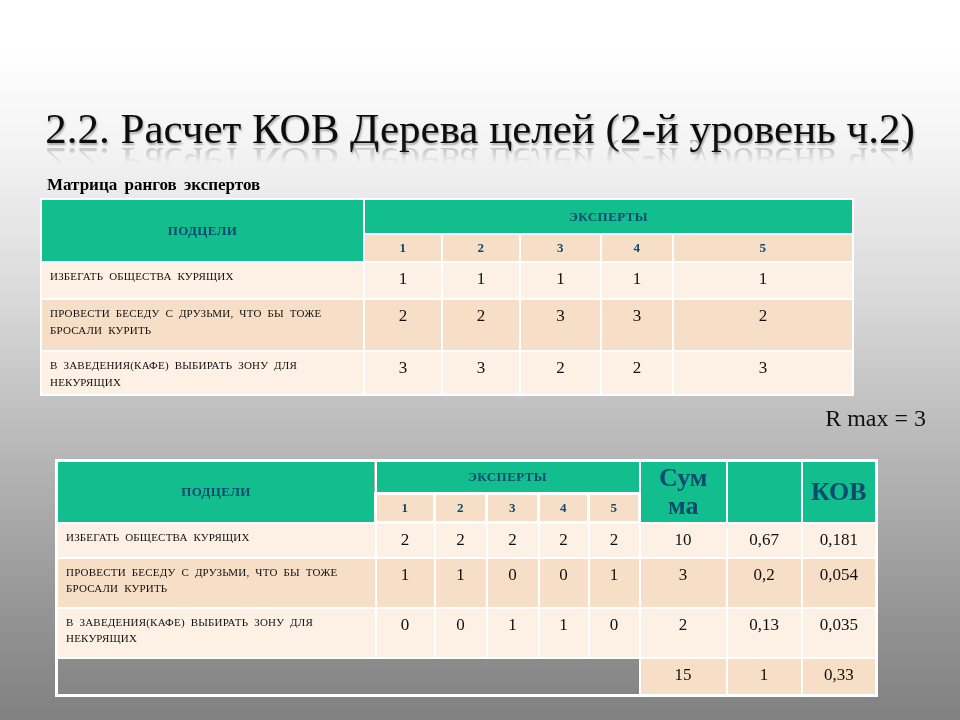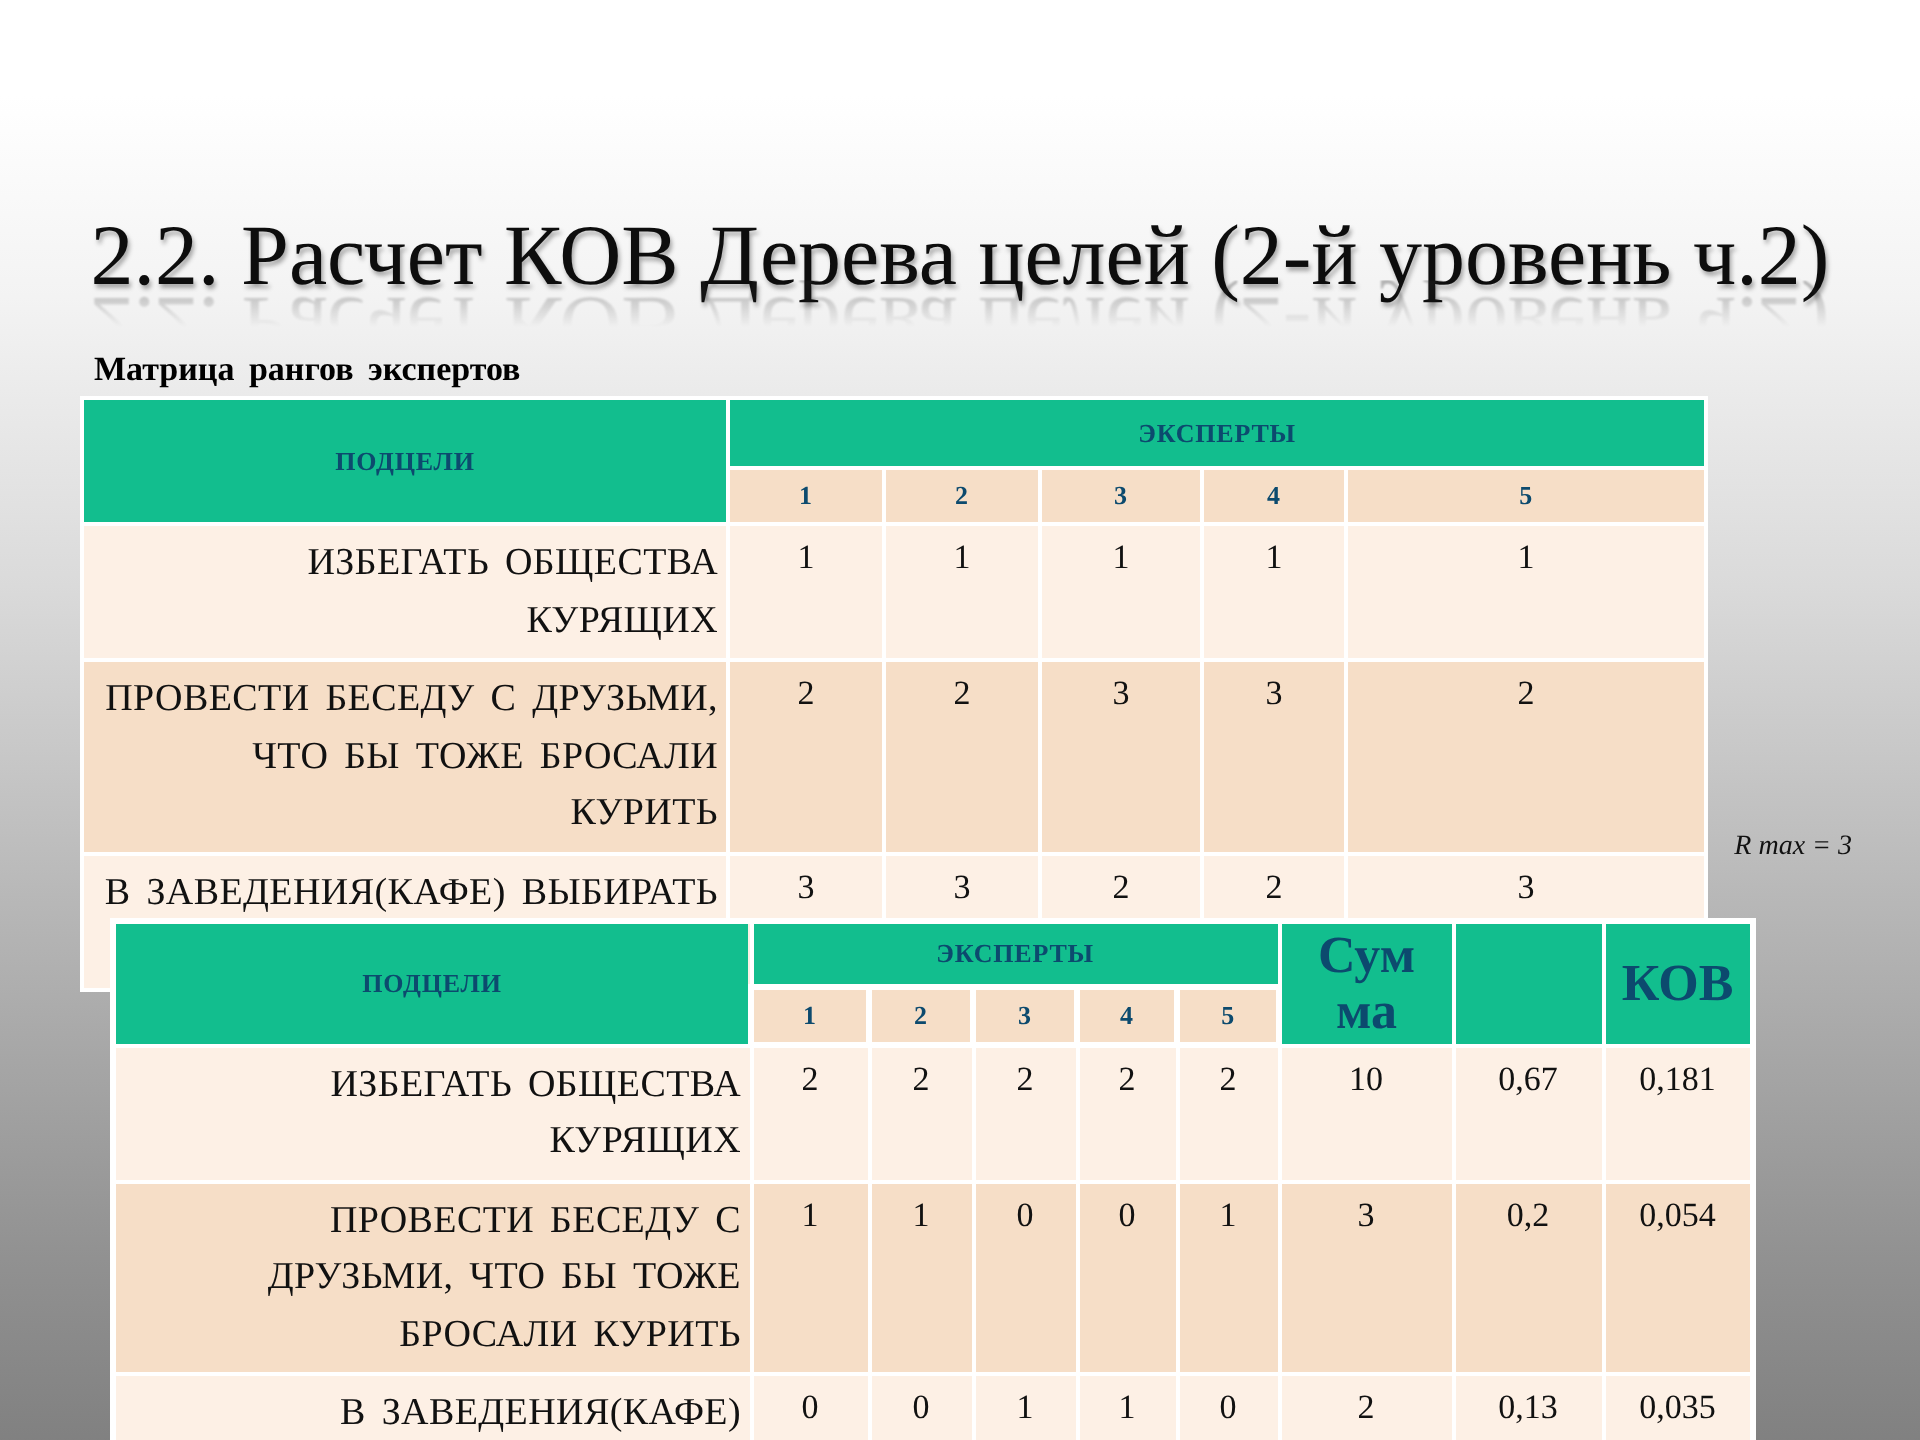--- a/index.html
+++ b/index.html
@@ -15,39 +15,39 @@
   }
   .slide-title.reflection {
     transform: scaleY(-1); margin-top:-11px; opacity:0.42; color:#2a2a2a;
     text-shadow:none; filter: blur(0.6px);
     -webkit-mask-image: linear-gradient(to top, rgba(0,0,0,0.8) 0%, transparent 52%);
     mask-image: linear-gradient(to top, rgba(0,0,0,0.8) 0%, transparent 52%);
   }
   .caption { position:absolute; font-weight:bold; font-size:17px; color:#000; word-spacing:3px; }
   .cap1 { left:47px; top:127px; }
   .cap2 { left:57px; top:386px; }
-  .rmax { position:absolute; top:368px; right:34px; font-size:14px; color:#111;font-style:italic; }
+  .rmax { position:absolute; top:357px; right:34px; font-size:24px; color:#111; }
 
   table { position:absolute; border-collapse:collapse; table-layout:fixed; }
   th, td { border:2px solid #ffffff; padding:0; overflow:hidden; }
   .t1 { left:40px; top:150px; width:812px; }
   .t2 { left:55px; top:411px; width:820px; border:3px solid #ffffff; }
 
   .green { background:#12BE8E; }
   th { font-weight:bold; font-size:13px; letter-spacing:0.4px; color:#0c4a6e; text-align:center; vertical-align:middle; }
   th.sub { background:#F6DEC7; }
   .t2 th.sub { border-width:3px; }
   .sum-h { font-size:26px; letter-spacing:0; line-height:1.08; word-break:break-all; padding:0 10px; }
   .kov-h { font-size:26px; letter-spacing:0; }
 
   tr.rowlight td { background:#FDF0E5; }
   tr.rowdark  td { background:#F6DEC7; }
   td.lbl {
-    text-align:right; vertical-align:top; padding:5px 4px 4px 8px;
-    font-size:19px; letter-spacing:0.2px; word-spacing:3px; line-height:1.5;
+    text-align:left; vertical-align:top; padding:5px 4px 4px 8px;
+    font-size:11px; letter-spacing:0.2px; word-spacing:3px; line-height:1.5;
   }
   td.val { text-align:center; vertical-align:top; padding-top:6px; font-size:17px; }
   tr.total td { background:#F6DEC7; }
   tr.total td.empty-cell { background:transparent; }
 
   .t1 tr.h1 { height:35px; } .t1 tr.h2 { height:28px; }
   .t1 tr.r1 { height:37px; } .t1 tr.r2 { height:52px; } .t1 tr.r3 { height:44px; }
   .t2 tr.h1 { height:33px; } .t2 tr.h2 { height:29px; }
   .t2 tr.r1 { height:35px; } .t2 tr.r2 { height:50px; } .t2 tr.r3 { height:50px; }
   .t2 tr.total { height:38px; }

